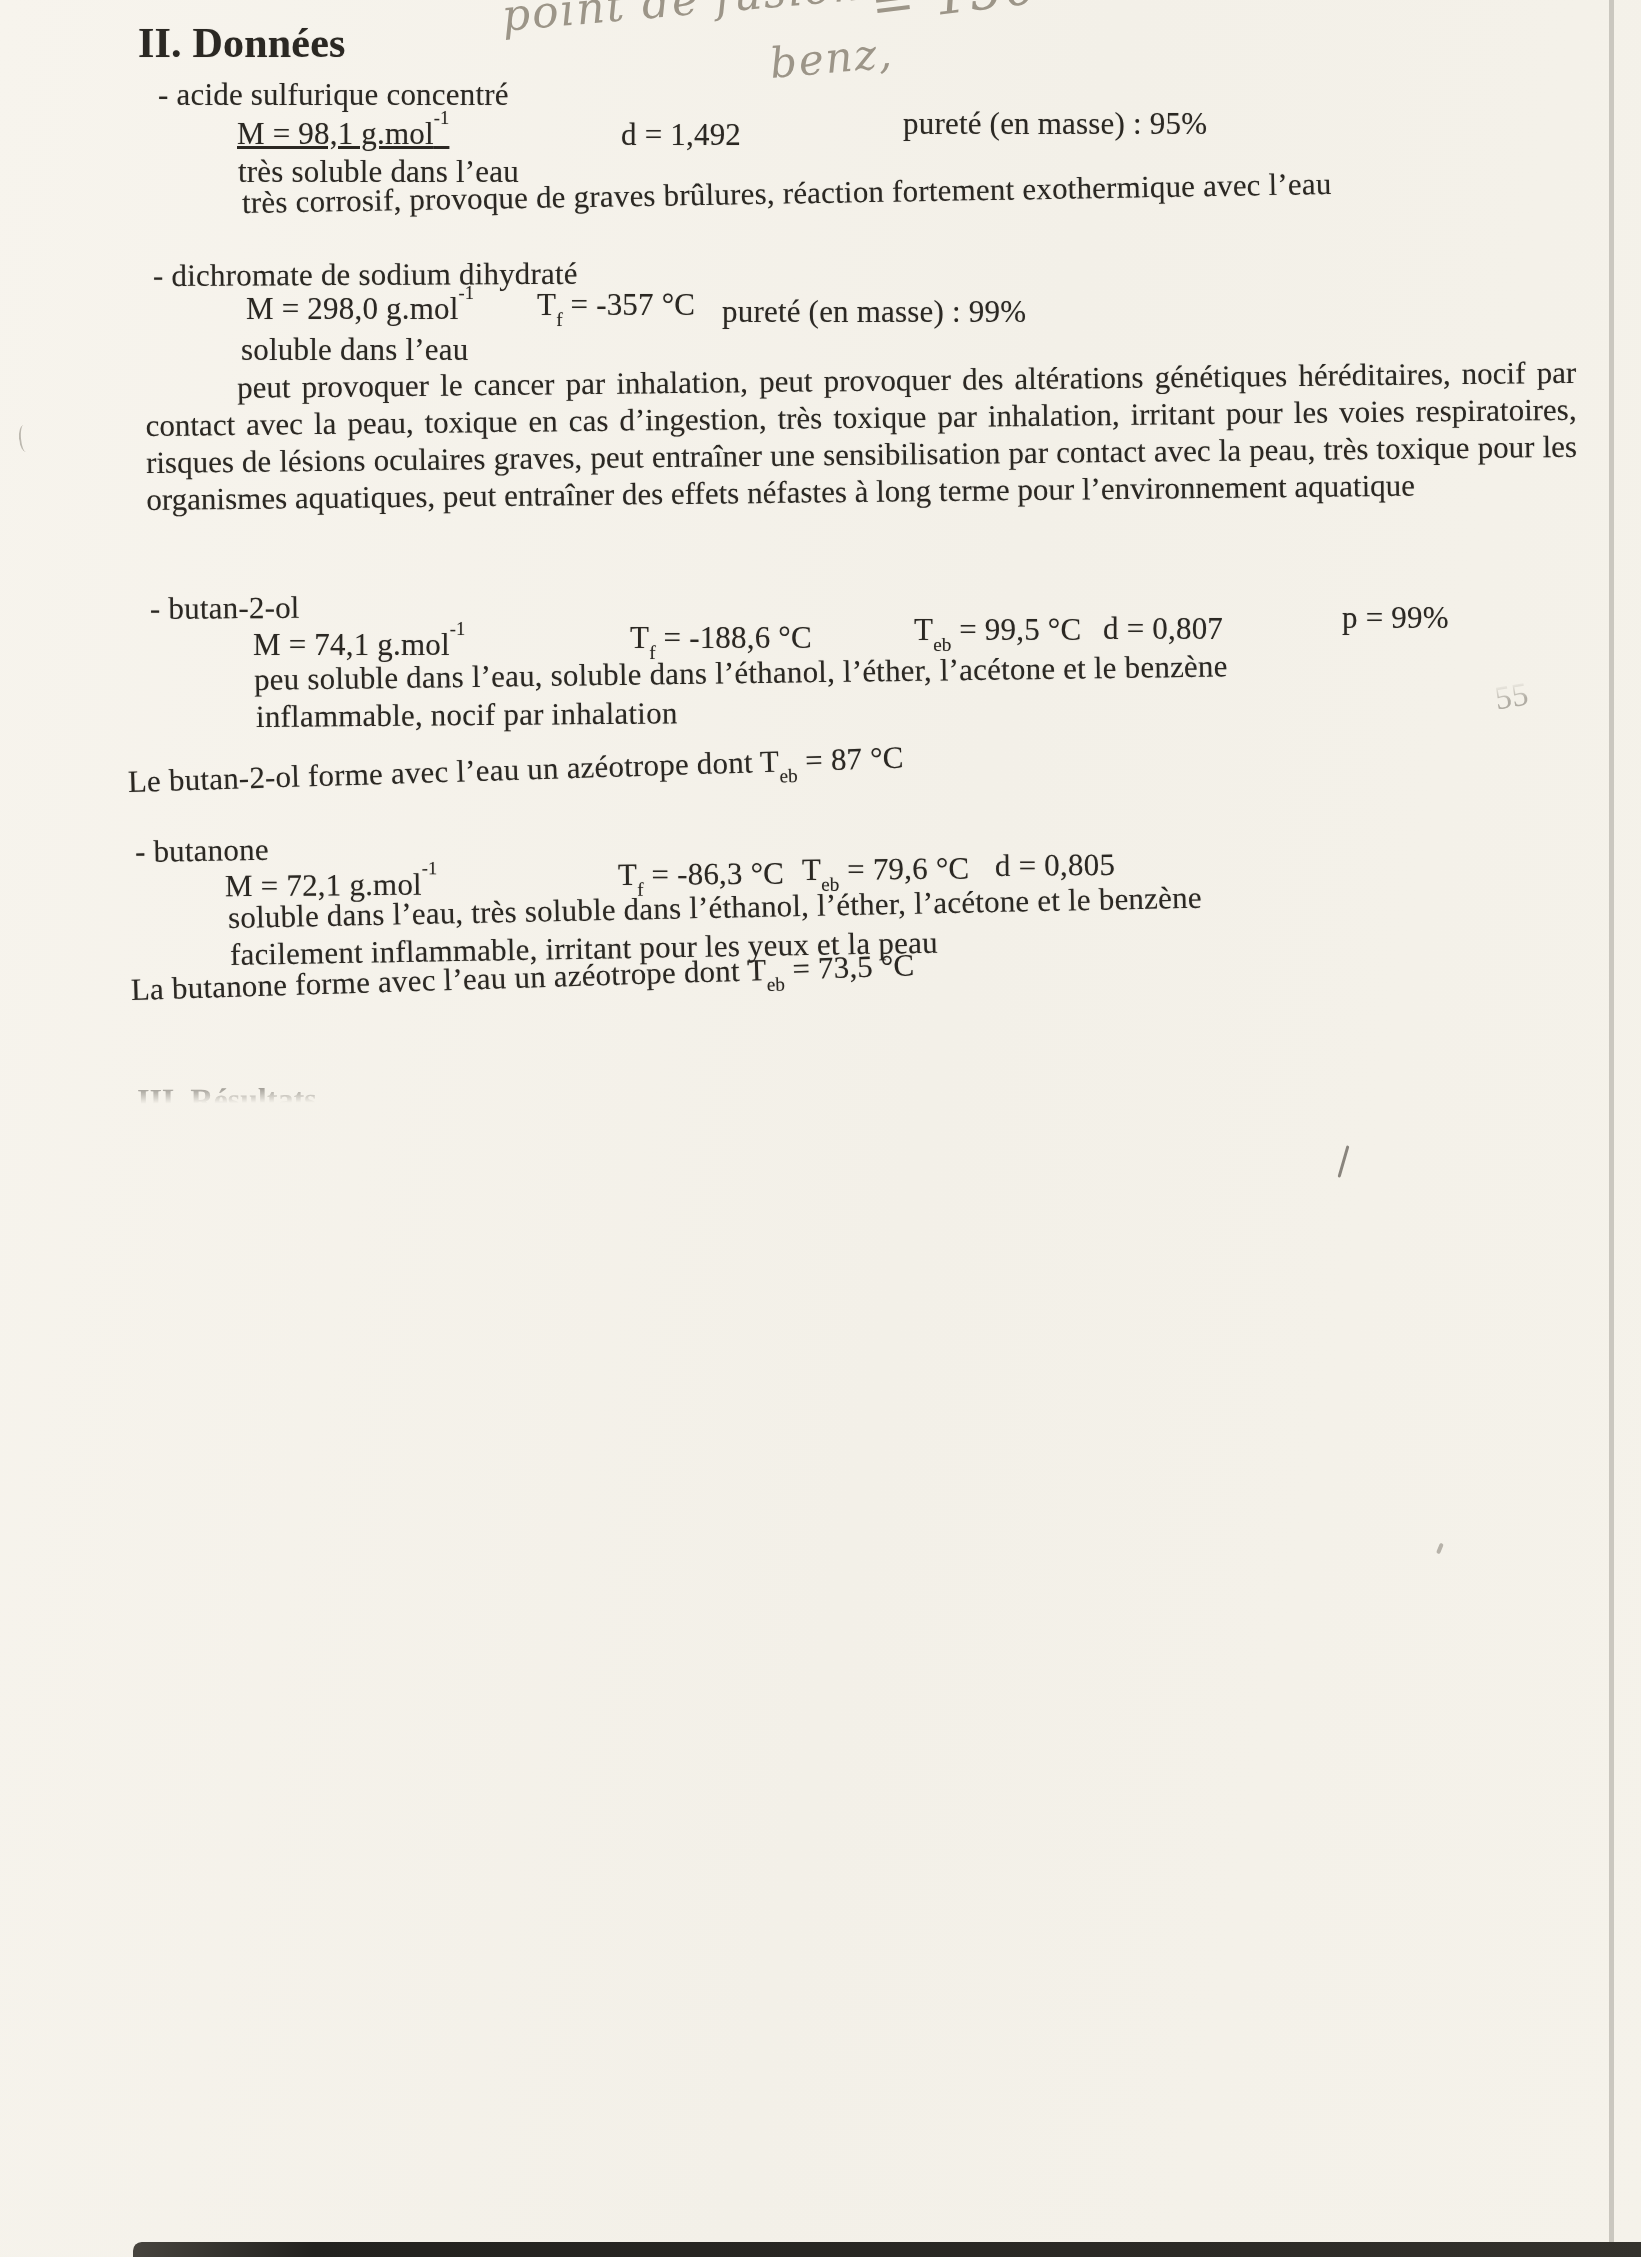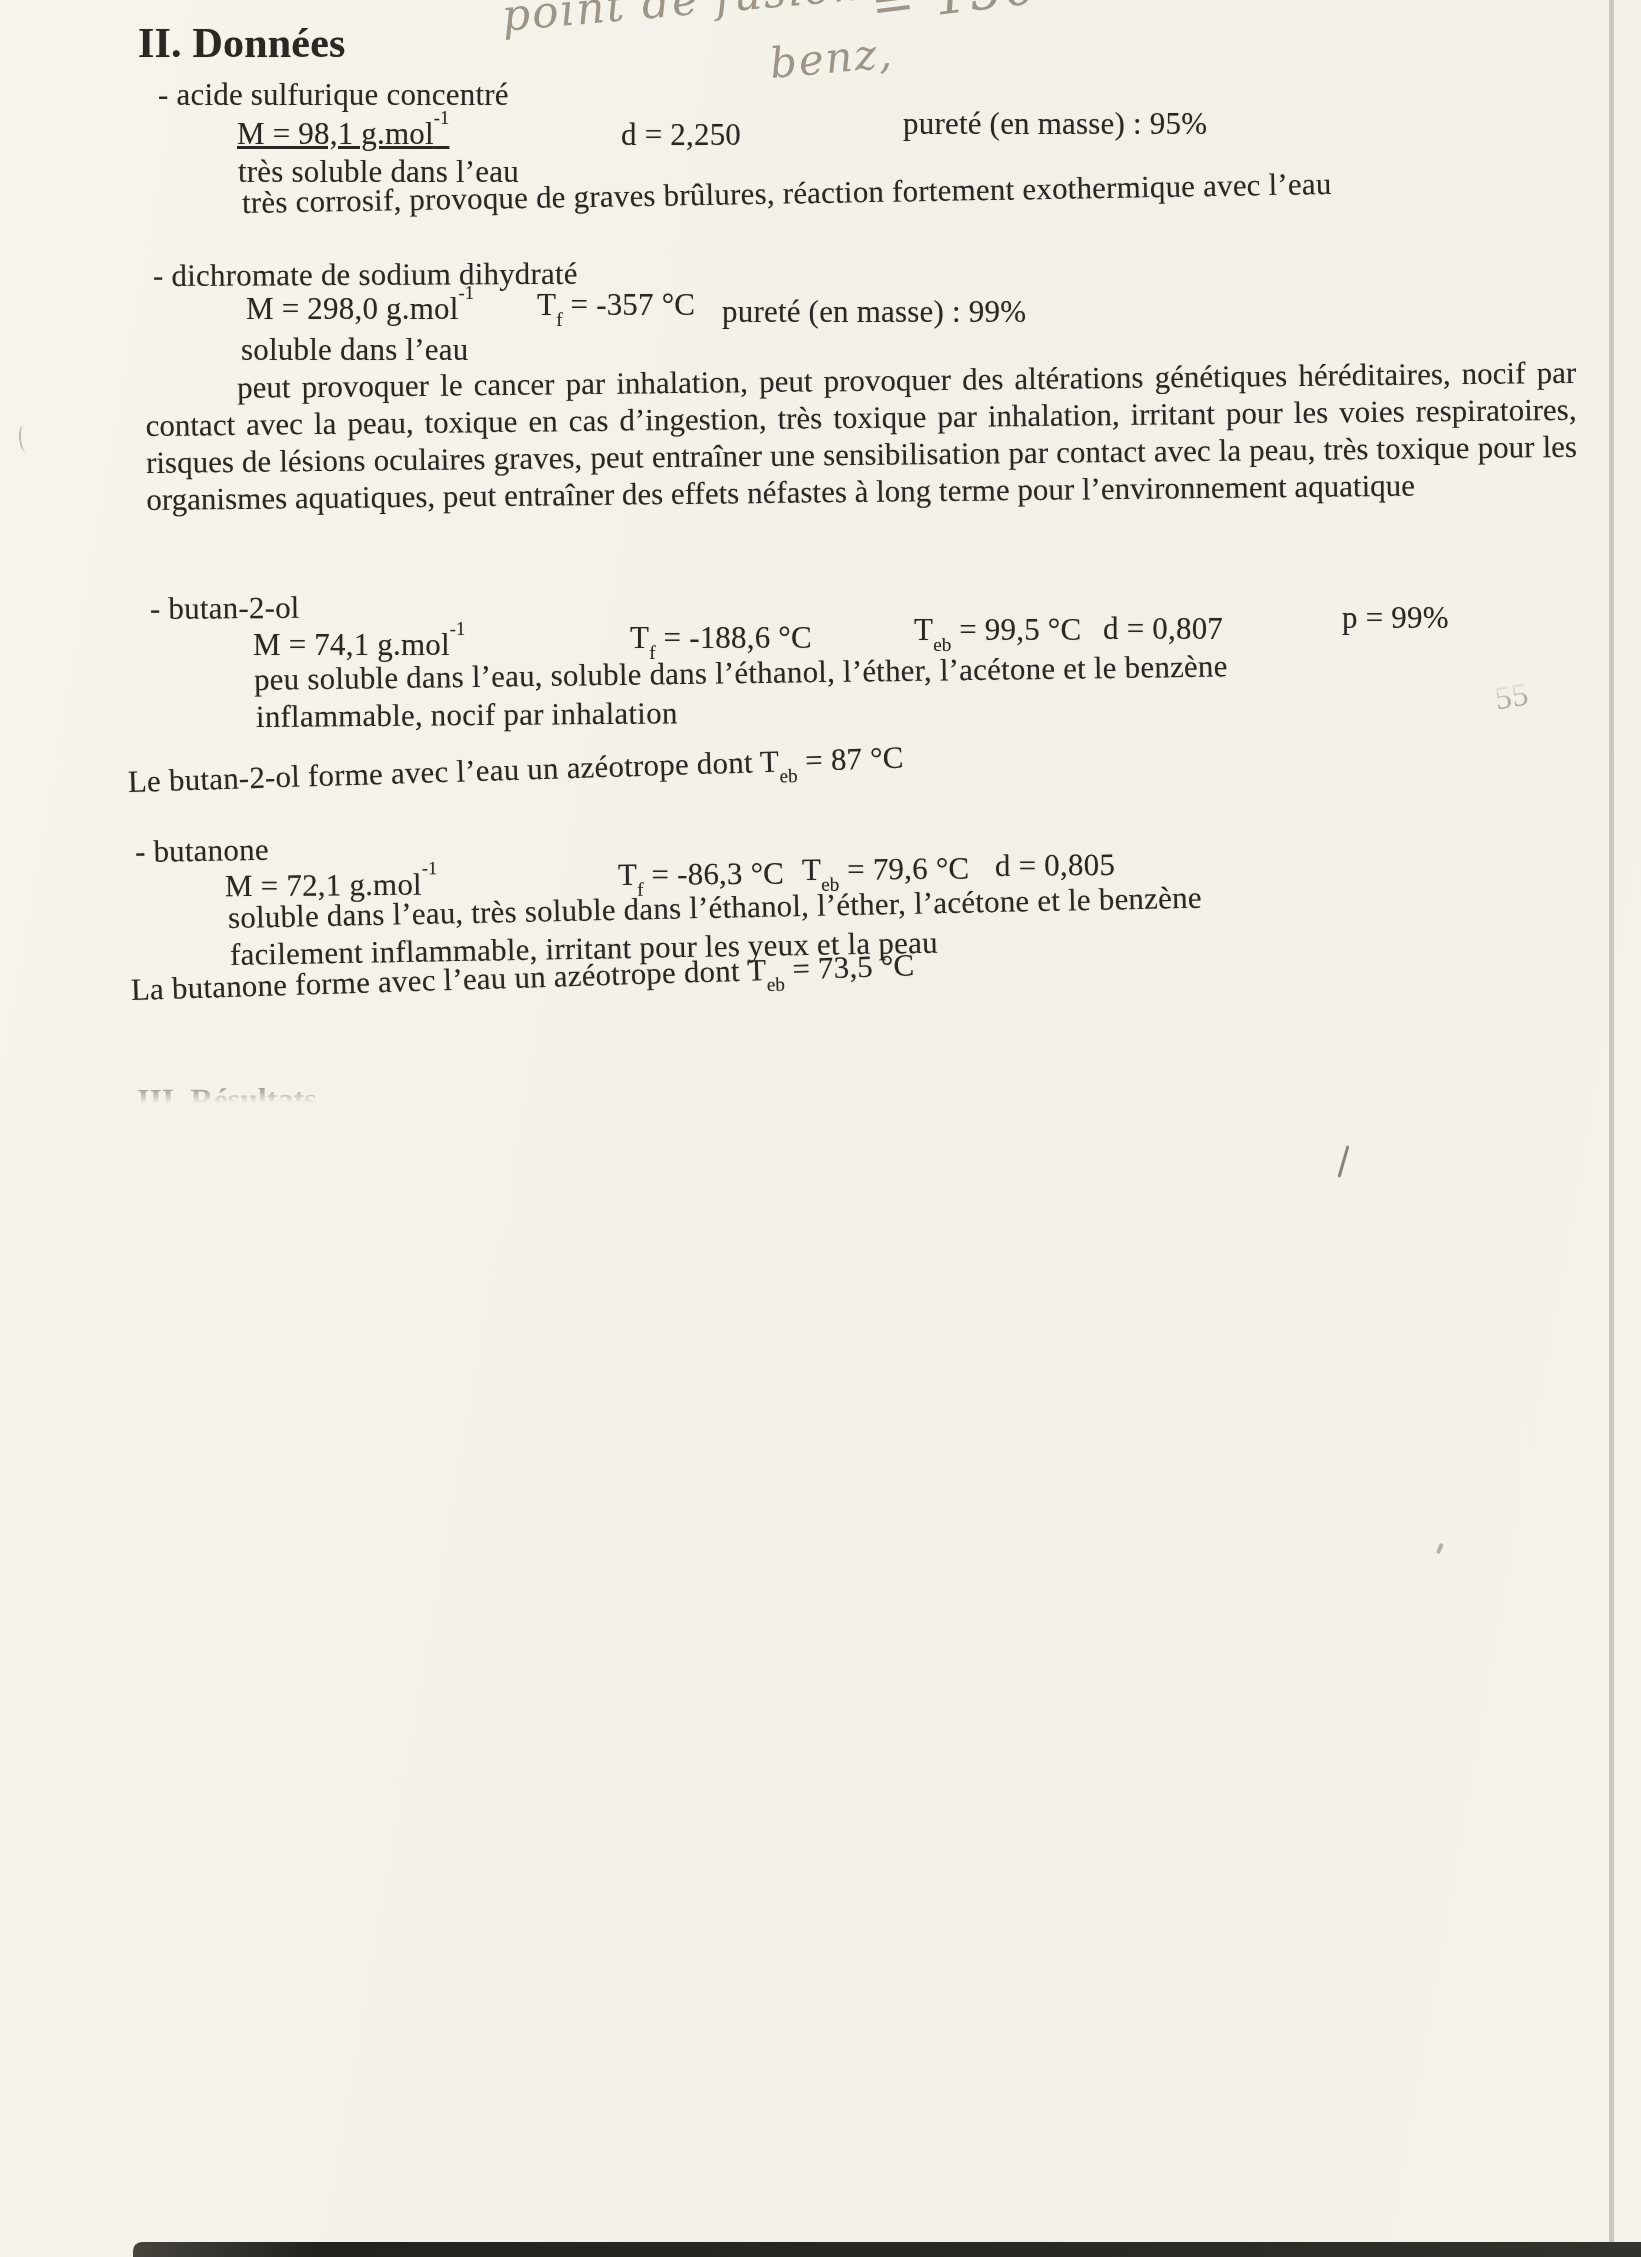--- a/index.html
+++ b/index.html
@@ -68,21 +68,21 @@
 <div class="hw" style="left:502px;top:-9.7px;font-size:44px;transform:rotate(-5deg);">point de fusion acide</div>
 <div class="hw" style="left:871px;top:-25px;font-size:52px;transform:rotate(-7deg);">= 150 °C</div>
 <div class="hw" style="left:770px;top:39px;font-size:42px;transform:rotate(-5deg);">benz,</div>
 
 <div class="line bold" style="left:138px;top:19.3px;font-size:42px;">II. Données</div>
 
 <div class="line" style="left:138px;top:77px;margin-left:20px;">- acide sulfurique concentré</div>
 <div class="line" style="left:237px;top:116px;text-decoration:underline;">
   <span>M = 98,1 g.mol</span><sup class="s">-1</sup>
 </div>
-<div class="line" style="left:621px;top:117px;">d = 2,250</div>
+<div class="line" style="left:621px;top:117px;">d = 1,492</div>
 <div class="line" style="left:903px;top:106px;">pureté (en masse) : 95%</div>
 <div class="line" style="left:238px;top:154px;text-align:center;">très soluble dans l’eau</div>
 <div class="line" style="left:242px;top:185px;transform:rotate(-1deg);">très corrosif, provoque de graves brûlures, réaction fortement exothermique avec l’eau</div>
 
 <div class="line" style="left:153px;top:258px;transform:rotate(-.3deg);">- dichromate de sodium dihydraté</div>
 <div class="line" style="left:246px;top:291px;">
   <span>M = 298,0 g.mol</span><sup class="s">-1</sup>
 </div>
 <div class="line" style="left:537px;top:287px;">
   <span>T</span><sub class="s">f</sub><span> = -357 °C</span>

